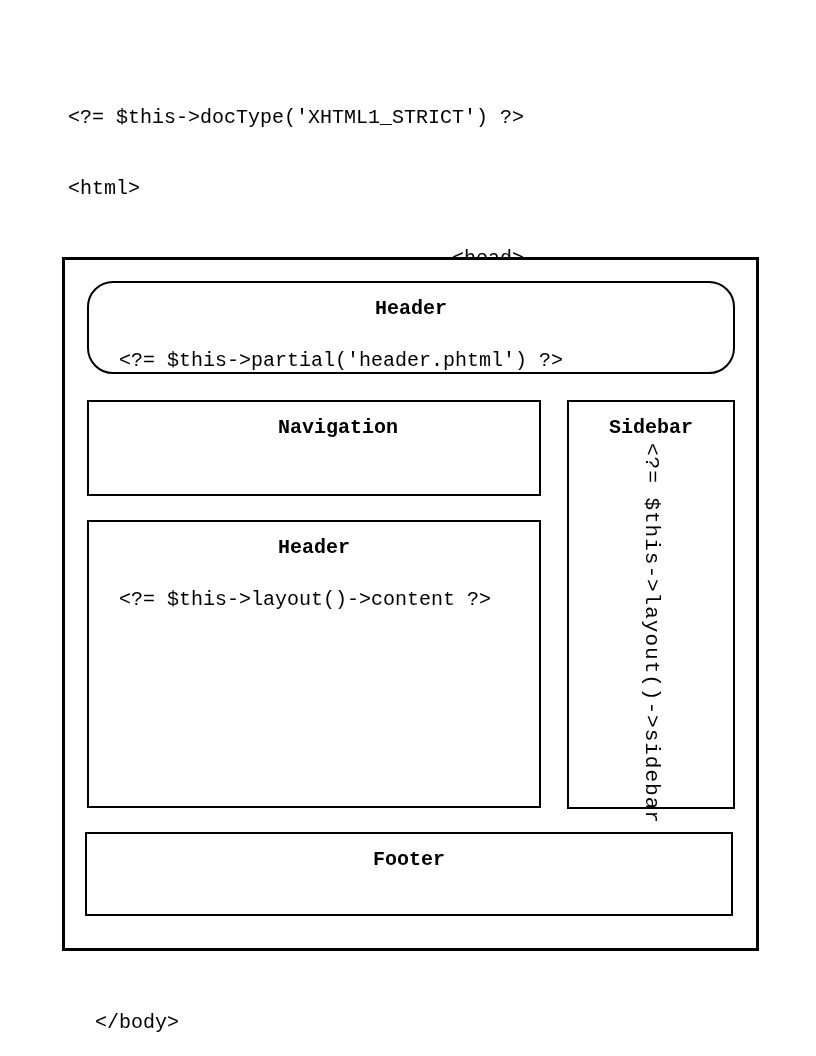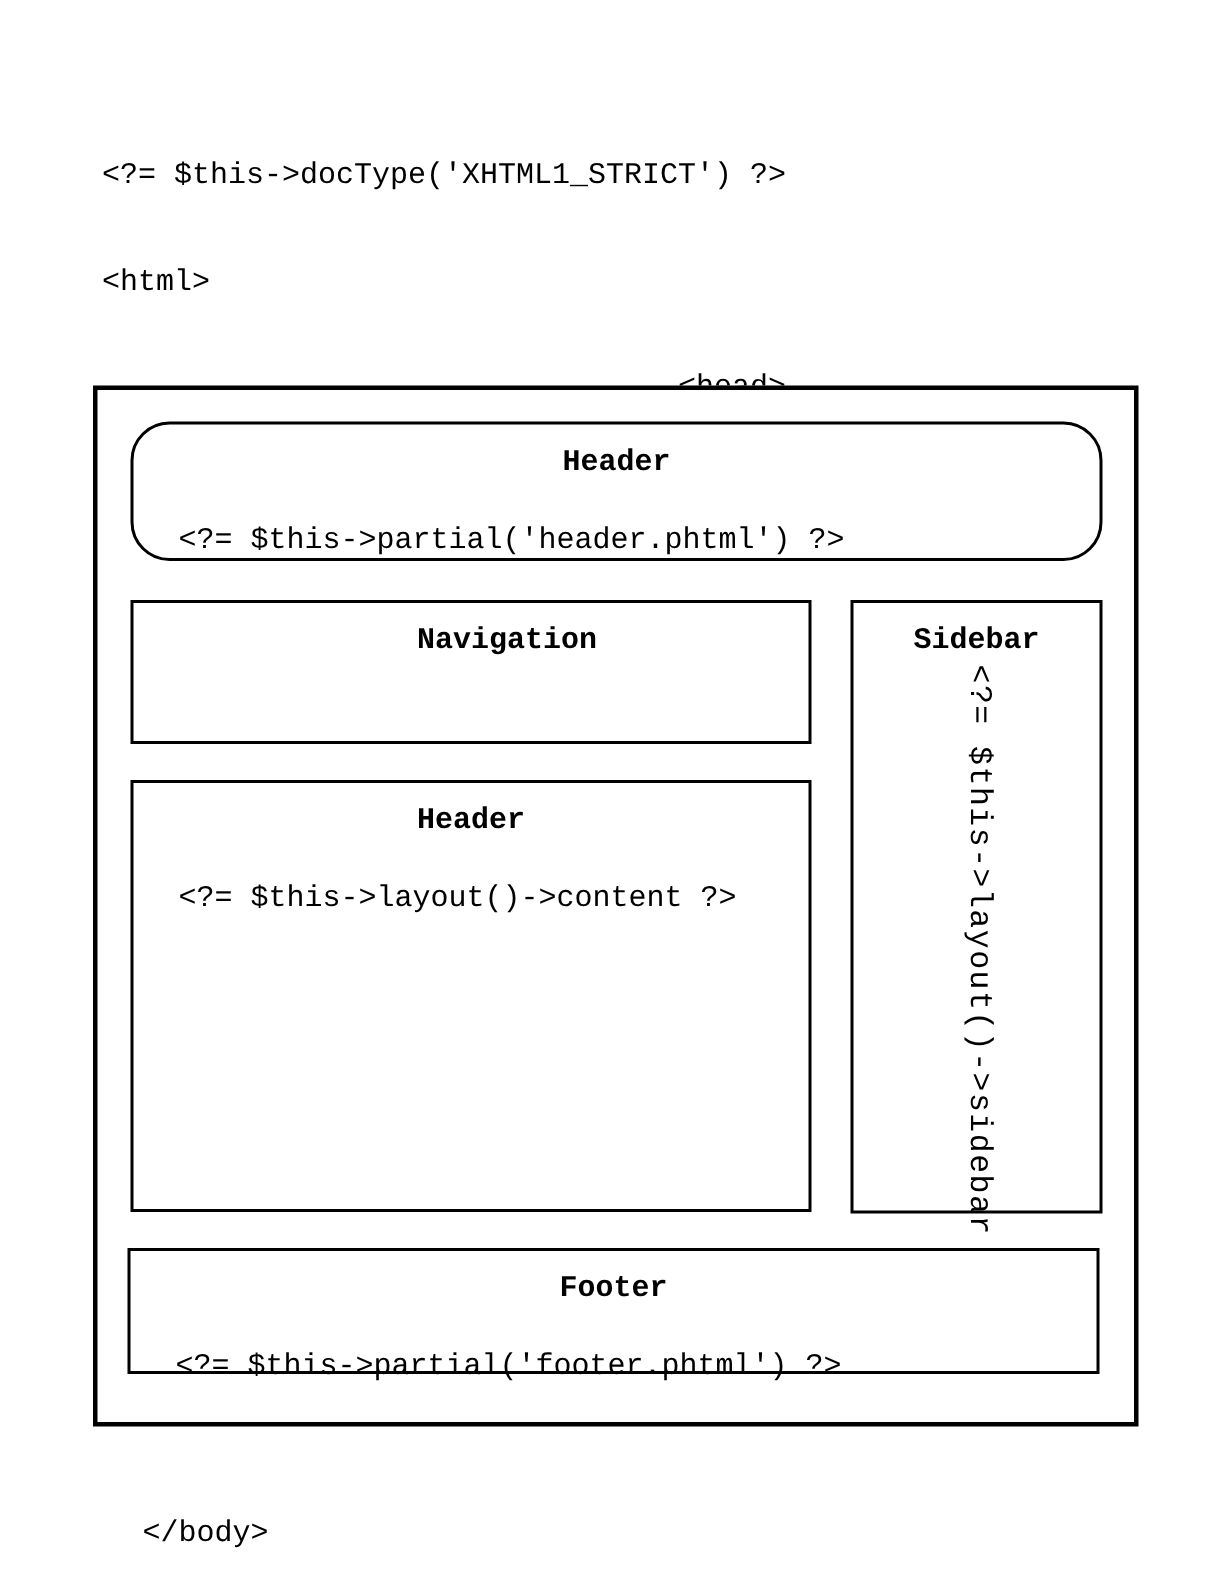--- a/index.html
+++ b/index.html
@@ -106,21 +106,20 @@
       <div class="vtext">&lt;?= $this-&gt;layout()-&gt;sidebar ?&gt;</div>
     </div>
 
     <div class="box content-box">
       <div class="box-title">Header</div>
       <div class="box-code">&lt;?= $this-&gt;layout()-&gt;content ?&gt;</div>
     </div>
 
     <div class="box footer-box">
       <div class="box-title">Footer</div>
-      <div class="box-code">&lt;?= $this-&gt;partial('footer.phtml') ?&gt;</div>
     </div>
 
   </div>
 
   <div class="code-block code-bottom">
     <div class="code-line indent-1">&lt;/body&gt;</div>
     
   </div>
 
 </div>

